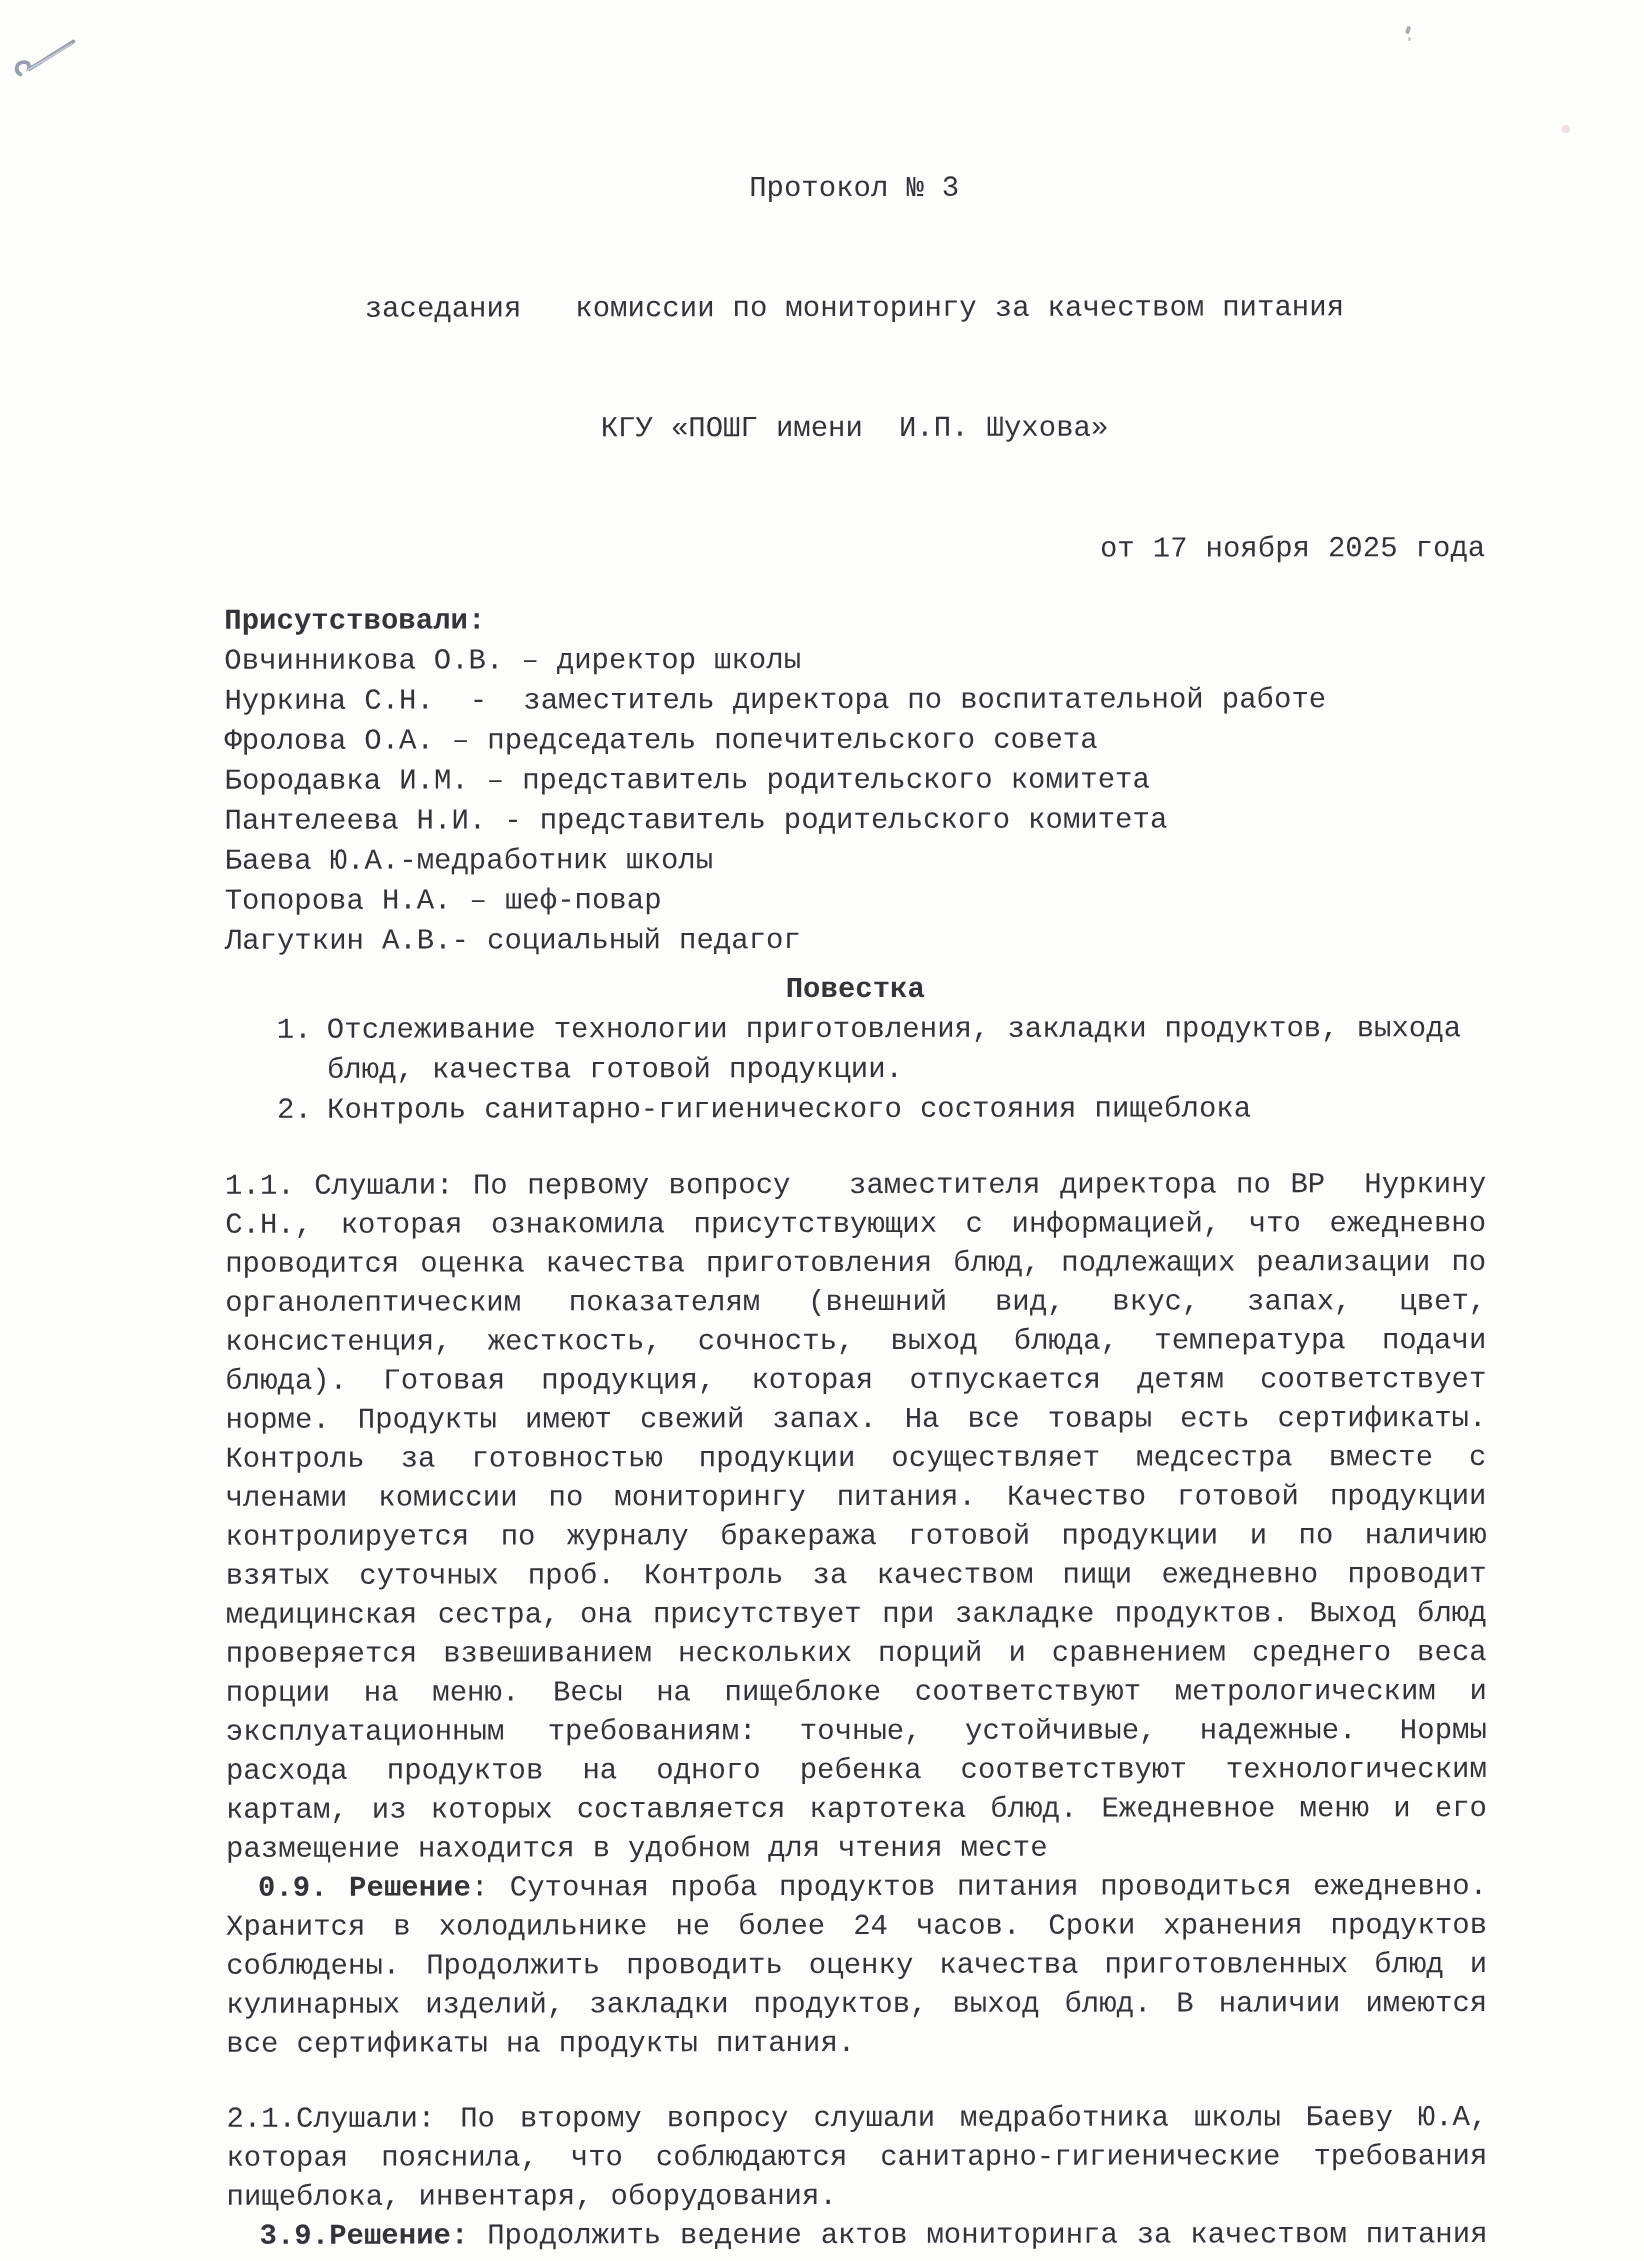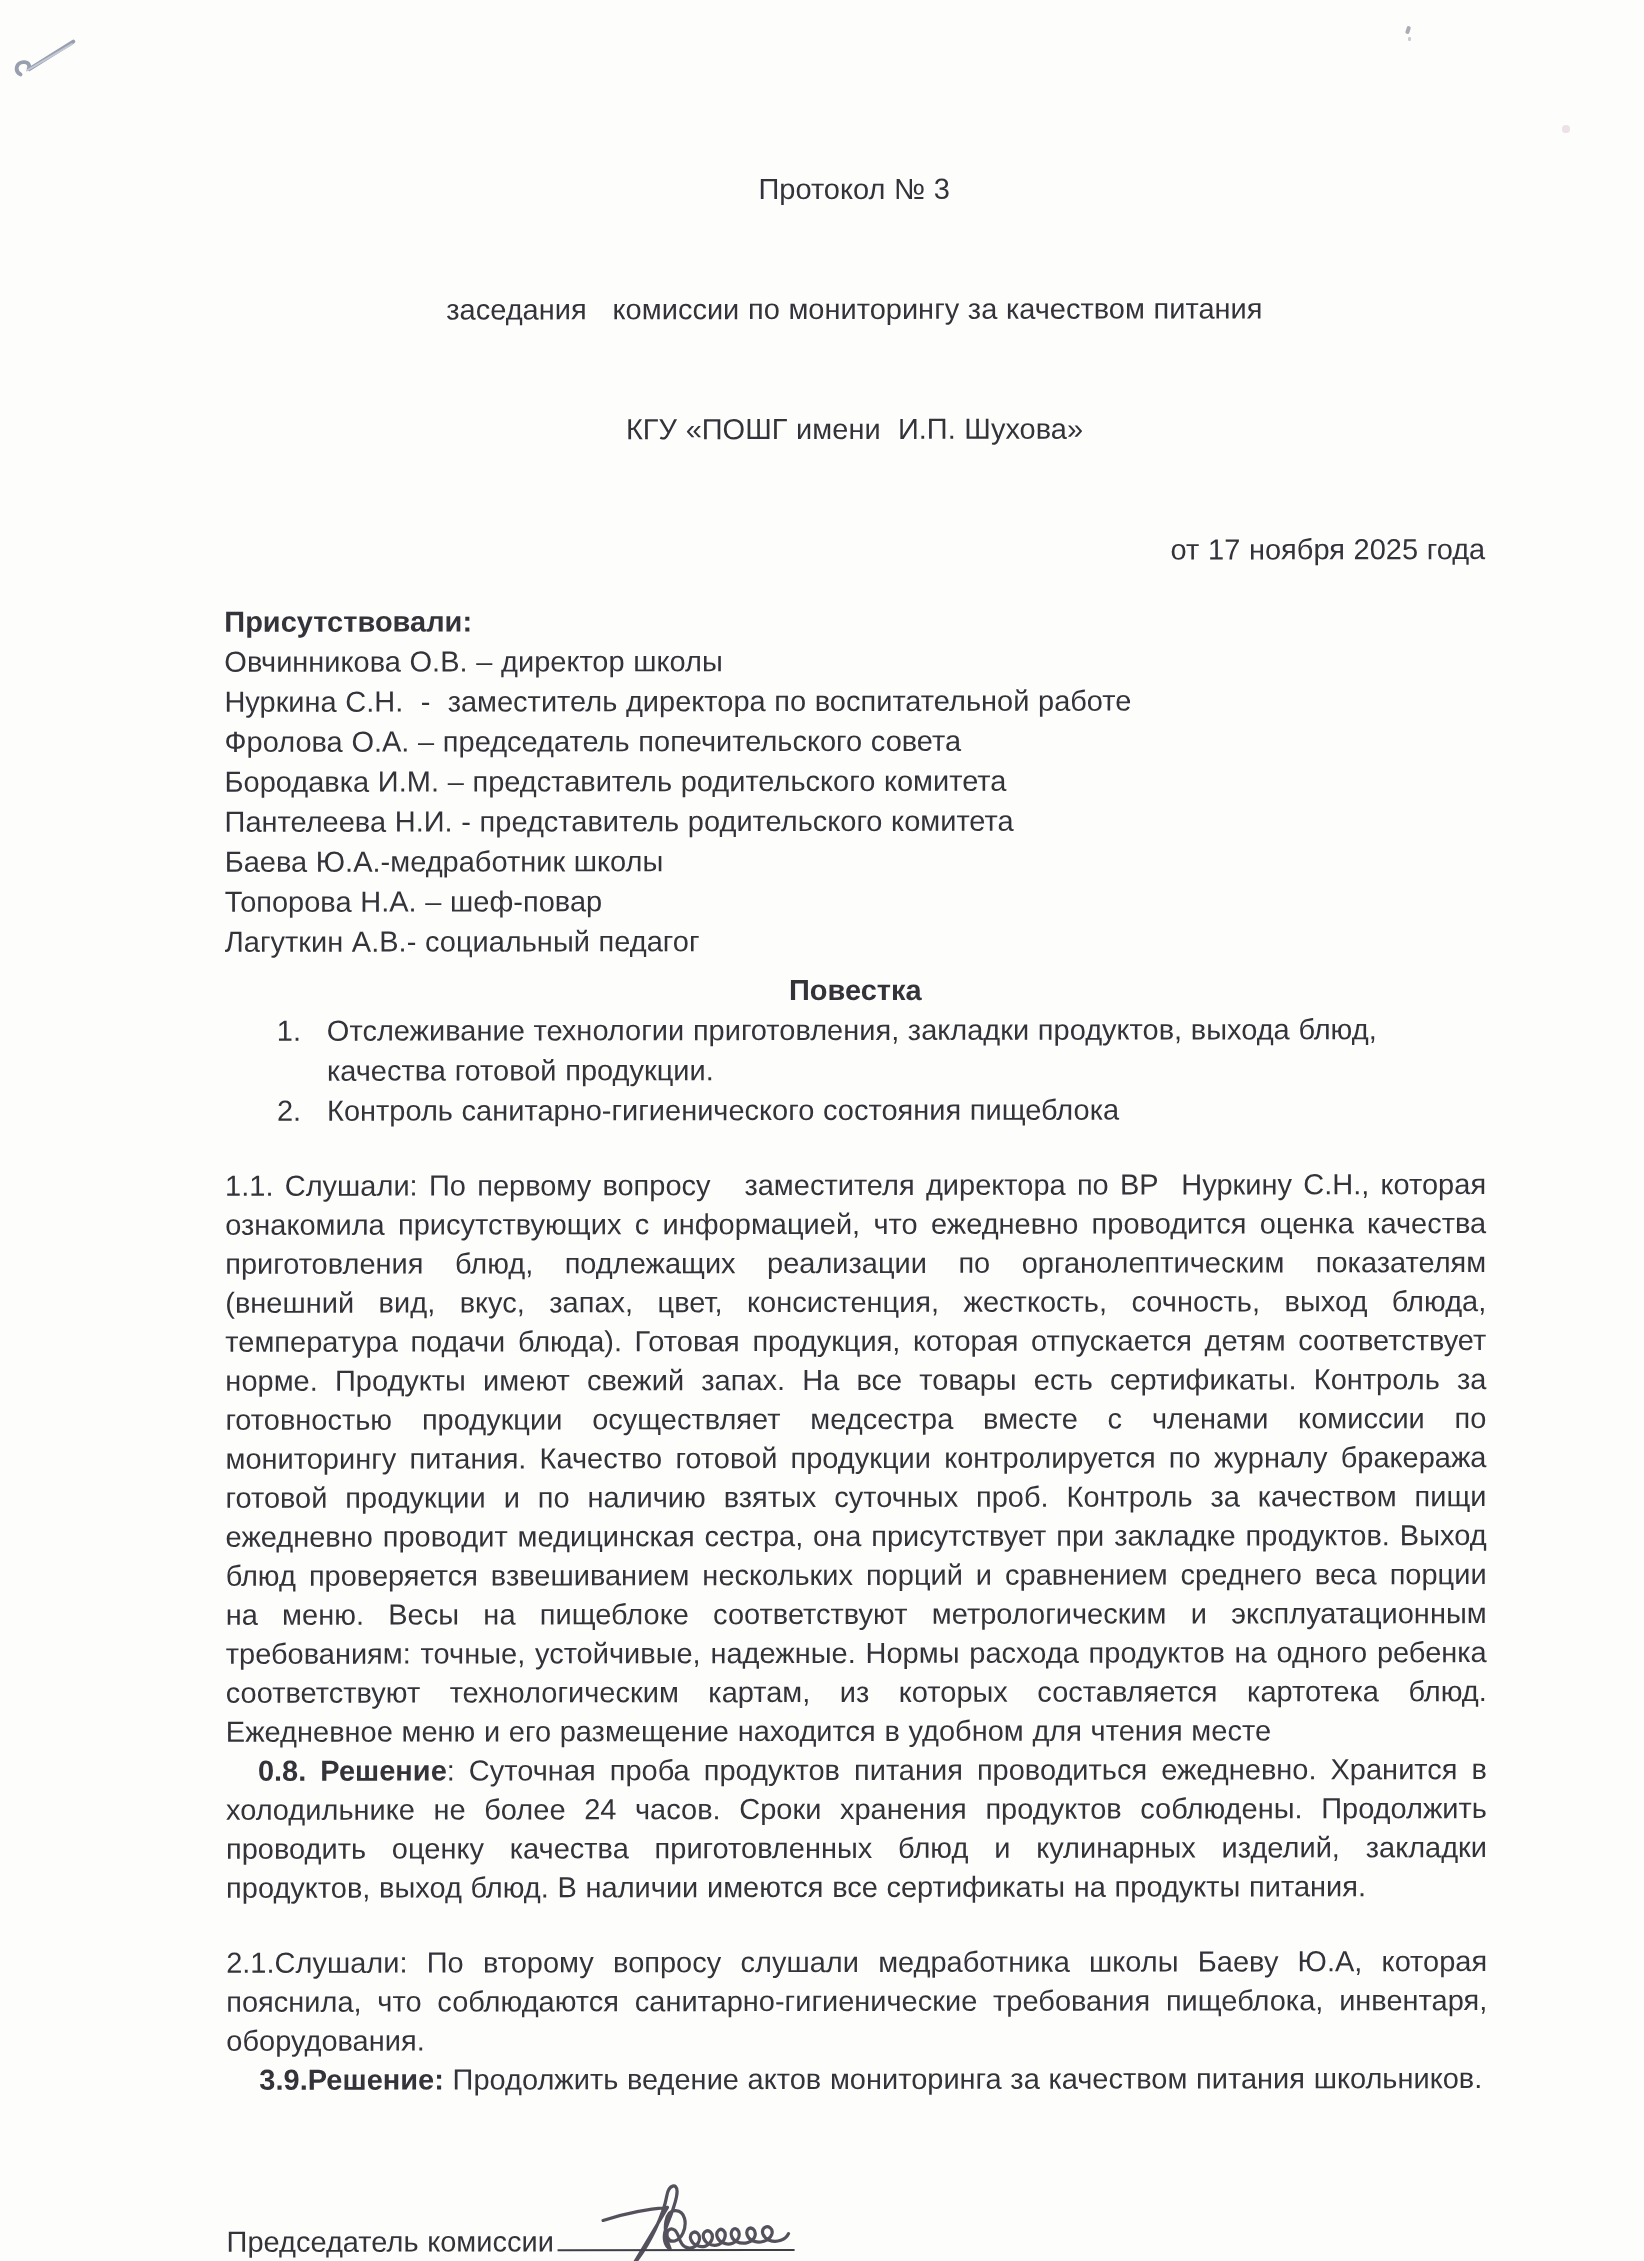--- a/index.html
+++ b/index.html
@@ -1,21 +1,21 @@
 <!DOCTYPE html>
 <html style="font-size:10.3px"><head>
 <meta charset="utf-8">
 <style>
   html,body{margin:0;padding:0;background:#e8e8e8;}
   .page{
     position:relative;
     width:1644px;height:2261px;
     background:#fdfdfc;
     overflow:hidden;
-    font-family:Liberation Sans, sans-serif;
+    font-family:Liberation Mono, monospace;
     color:#35333a;
   }
   .content{
     position:absolute;inset:0;
     padding:89px 158px 0 225px;
     box-sizing:border-box;
     font-size:29px;line-height:39px;
     transform:rotate(-0.08deg);
     word-spacing:0.6px;
   }
@@ -90,21 +90,21 @@
         <span class="agenda-text">Отслеживание технологии приготовления, закладки продуктов, выхода блюд, качества готовой продукции.</span>
       </div>
       <div class="agenda-row">
         <span class="agenda-num">2.</span>
         <span class="agenda-text">Контроль санитарно-гигиенического состояния пищеблока</span>
       </div>
     </div>
 
     <p class="para para-first">1.1. Слушали: По первому вопросу &nbsp; заместителя директора по ВР &nbsp;Нуркину С.Н., которая ознакомила присутствующих с информацией, что ежедневно проводится оценка качества приготовления блюд, подлежащих реализации по органолептическим показателям (внешний вид, вкус, запах, цвет, консистенция, жесткость, сочность, выход блюда, температура подачи блюда). Готовая продукция, которая отпускается детям соответствует норме. Продукты имеют свежий запах. На все товары есть сертификаты. Контроль за готовностью продукции осуществляет медсестра вместе с членами комиссии по мониторингу питания. Качество готовой продукции контролируется по журналу бракеража готовой продукции и по наличию взятых суточных проб. Контроль за качеством пищи ежедневно проводит медицинская сестра, она присутствует при закладке продуктов. Выход блюд проверяется взвешиванием нескольких порций и сравнением среднего веса порции на меню. Весы на пищеблоке соответствуют метрологическим и эксплуатационным требованиям: точные, устойчивые, надежные. Нормы расхода продуктов на одного ребенка соответствуют технологическим картам, из которых составляется картотека блюд. Ежедневное меню и его размещение находится в удобном для чтения месте</p>
 
-    <p class="para decision1"><b>0.8. Решение</b><span>: Суточная проба продуктов питания проводиться ежедневно. Хранится в холодильнике не более 24 часов. Сроки хранения продуктов соблюдены. Продолжить проводить оценку качества приготовленных блюд и кулинарных изделий, закладки продуктов, выход блюд. В наличии имеются все сертификаты на продукты питания.</span></p>
+    <p class="para decision1"><b>0.9. Решение</b><span>: Суточная проба продуктов питания проводиться ежедневно. Хранится в холодильнике не более 24 часов. Сроки хранения продуктов соблюдены. Продолжить проводить оценку качества приготовленных блюд и кулинарных изделий, закладки продуктов, выход блюд. В наличии имеются все сертификаты на продукты питания.</span></p>
 
     <p class="para s2">2.1.Слушали: По второму вопросу слушали медработника школы Баеву Ю.А, которая пояснила, что соблюдаются санитарно-гигиенические требования пищеблока, инвентаря, оборудования.</p>
 
     <p class="para decision2"><b>3.9.Решение:</b><span> Продолжить ведение актов мониторинга за качеством питания школьников.</span></p>
 
     <div class="signatures">
 
       <div class="sig-row">
         <span class="sig-label">Председатель комиссии</span><span class="sig-line chair-line">
           <svg class="sig-svg chair-sig" width="206" height="97" viewBox="0 0 320 150">

